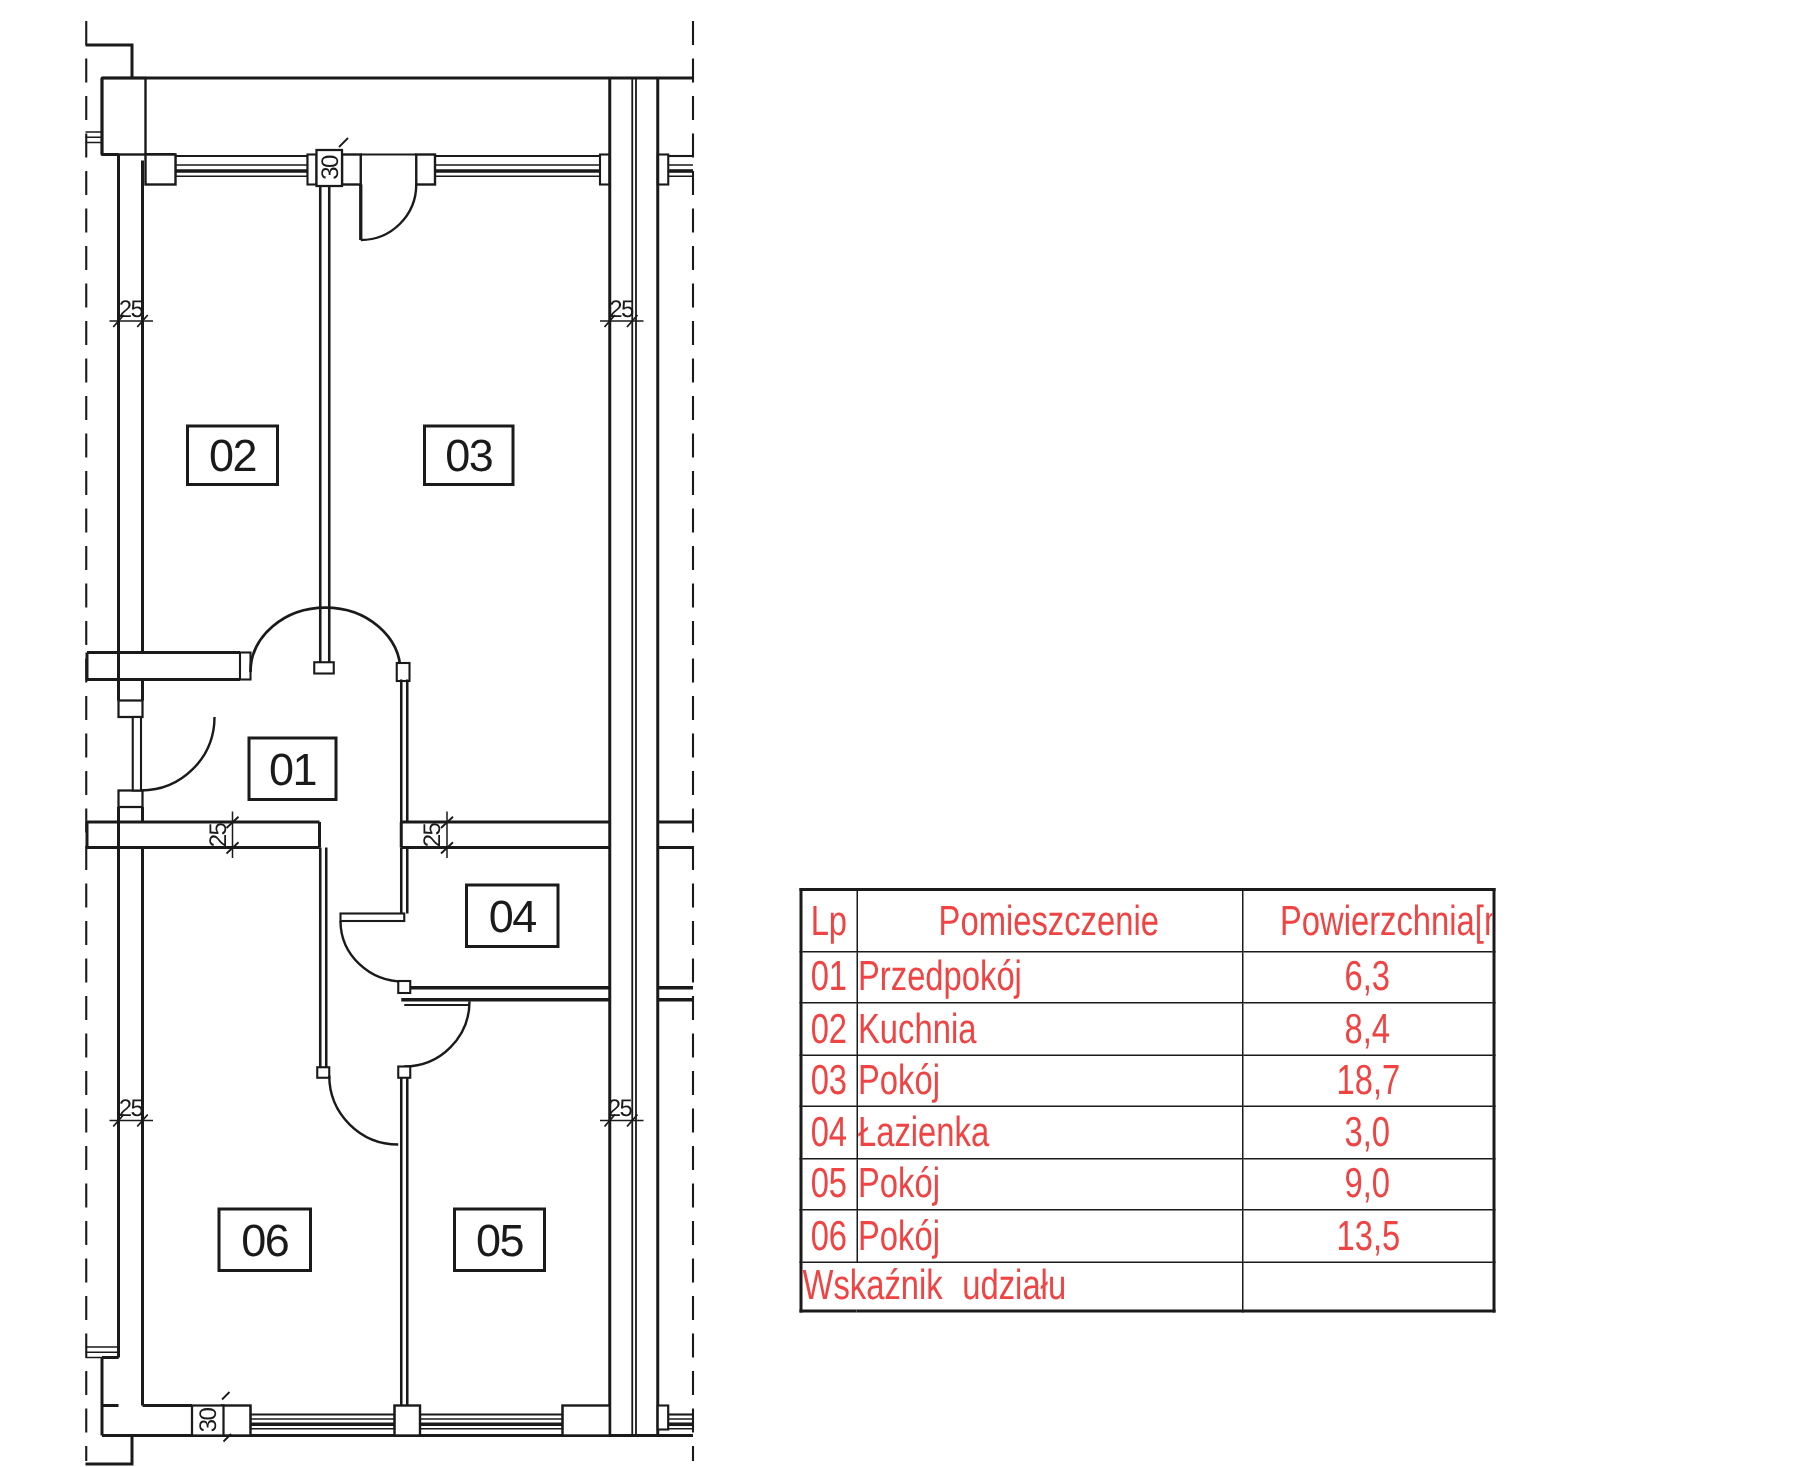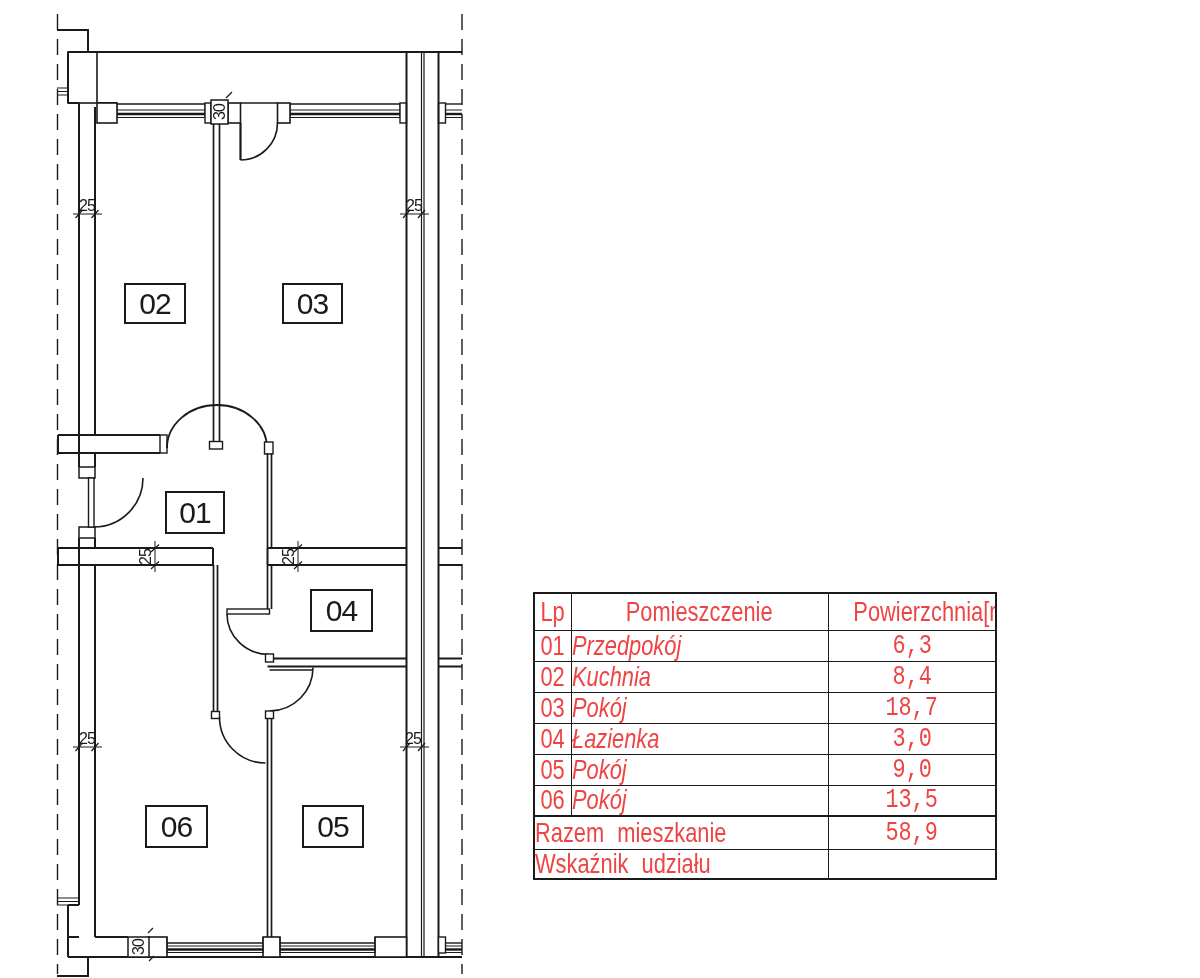--- a/index.html
+++ b/index.html
@@ -23,22 +23,22 @@
   .area-table td,.area-table th{border:1.6px solid #1a1a1a;padding:0;overflow:hidden;
               font-weight:normal;font-size:28px;line-height:1;color:#ef4444;white-space:nowrap;}
   .area-table{border:2.2px solid #1a1a1a;}
   .cx{display:inline-block;transform:scaleX(.78);transform-origin:center;white-space:nowrap;}
   .cxl{display:inline-block;transform:scaleX(.78);transform-origin:left center;white-space:nowrap;}
   .th-row{height:37px;}
   .d-row{height:31px;}
   .sum-row{height:33px;}
   .foot-row{height:28px;border-radius:13px;}
   .c-lp{width:37px;text-align:center;}
-  .c-name{width:257px;text-align:left;padding-left:7px;font-style:italic;}
-  .c-area{width:168px;text-align:center;font-family:Liberation Mono, monospace;}
+  .c-name{width:257px;text-align:left;padding-left:7px;}
+  .c-area{width:168px;text-align:center;}
   .hdr{text-align:center;}
   .hdr-area{font-size:25px;}
   .sum-row td{border-top:2.6px solid #1a1a1a;}
   .big-label{text-align:left;padding-left:7px;font-size:28px;word-spacing:9px;}
   .bold{font-weight:bold;}
 </style>
 </head>
 <body>
 
 <div class="stage">
@@ -278,24 +278,20 @@
     <tr class="d-row">
       <td class="c-lp"><span class="cx">05</span></td>
       <td class="c-name"><span class="cxl">Pokój</span></td>
       <td class="c-area"><span class="cx">9,0</span></td>
     </tr>
     <tr class="d-row">
       <td class="c-lp"><span class="cx">06</span></td>
       <td class="c-name"><span class="cxl">Pokój</span></td>
       <td class="c-area"><span class="cx">13,5</span></td>
     </tr>
-    <tr class="sum-row">
-      <td class="big-label" colspan="2"><span class="cxl">Razem mieszkanie</span></td>
-      <td class="c-area bold"><span class="cx">58,9</span></td>
-    </tr>
     <tr class="foot-row">
       <td class="big-label" colspan="2"><span class="cxl">Wskaźnik udziału</span></td>
       <td class="c-area"><span class="cx"></span></td>
     </tr>
   </tbody>
     </table>
 
 </div>
 
 </body></html>

